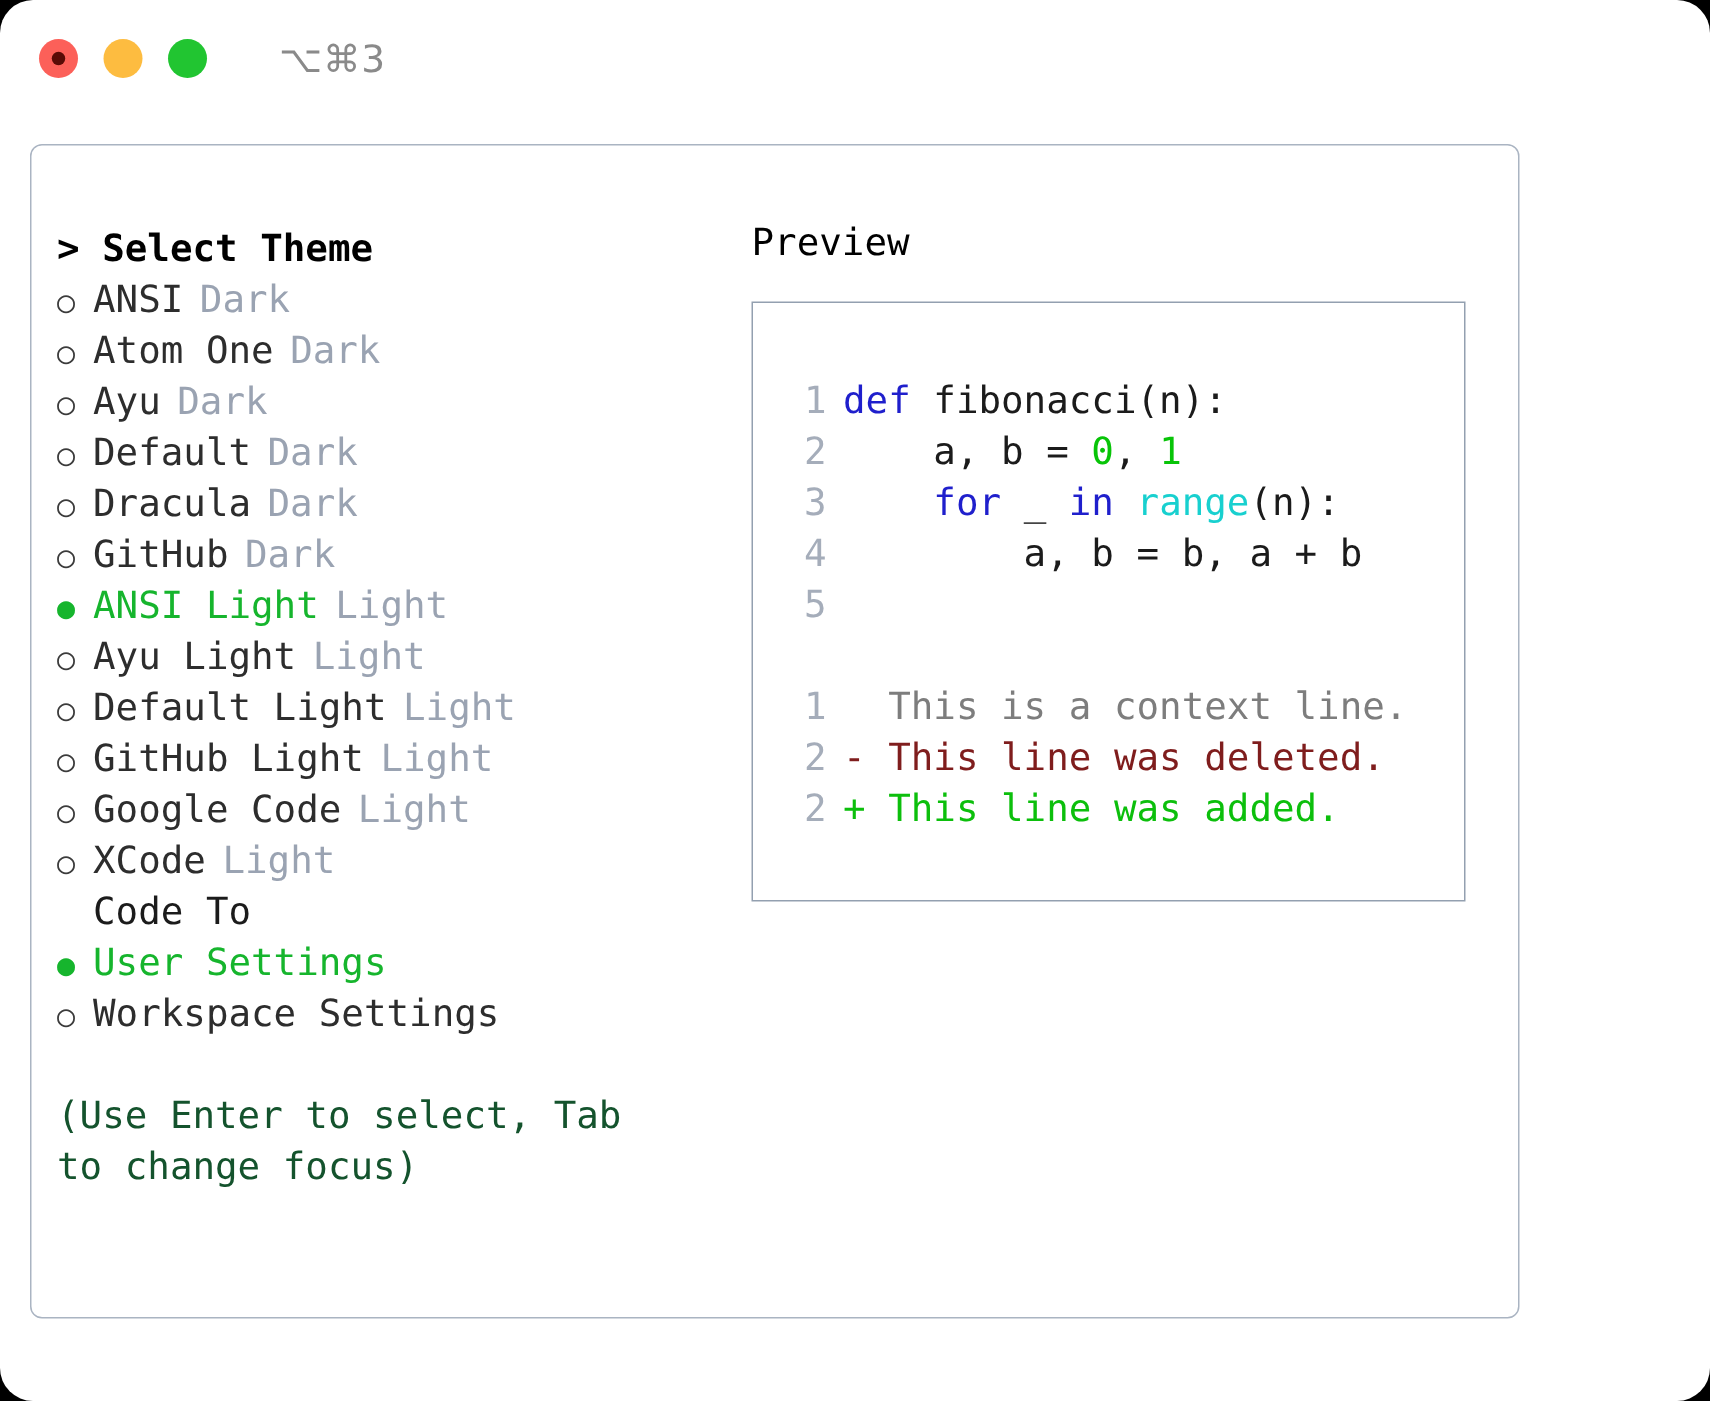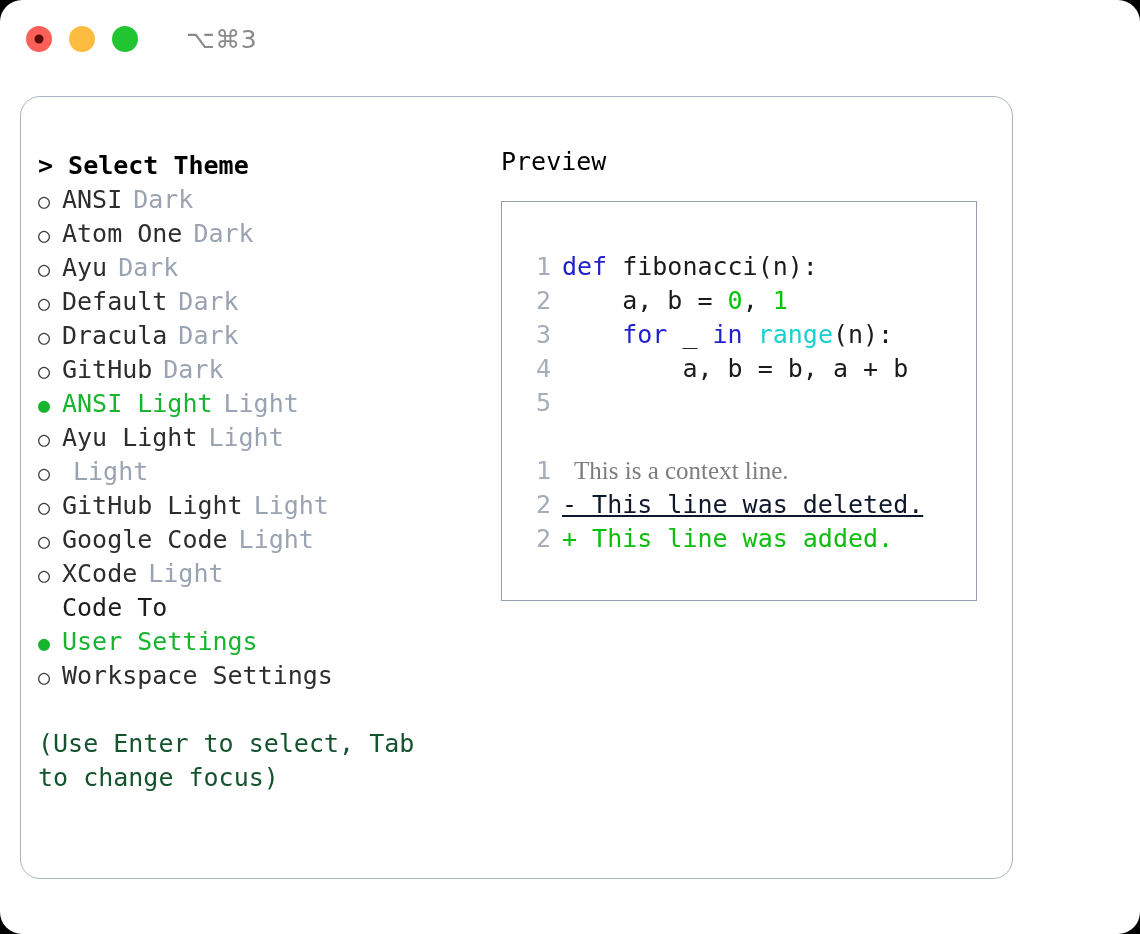--- a/index.html
+++ b/index.html
@@ -67,21 +67,21 @@
   }
 
   
   #panel {
     position: absolute;
     left: 20px;
     top: 96px;
     width: 993px;
     height: 783px;
     border: 1.5px solid #aab4c2;
-    border-radius: 20px;
+    border-radius: 8px;
     background: #ffffff;
     box-sizing: border-box;
   }
 
   
   #left-col {
     position: absolute;
     left: 17px;
     top: 52px;
     width: 440px;
@@ -174,22 +174,22 @@
   }
   .code-text { color: #1b1b1b; }
 
   .tok-kw   { color: #1f1fcc; }
   .tok-fn   { color: #18d0cf; text-align: right; }
   .tok-num  { color: #08c408; }
   .tok-plain{ color: #1b1b1b; }
 
   .spacer-line { height: 34px; }
 
-  .diff-ctx { color: #7d7d7d; font-family: Liberation Serif, serif; }
-  .diff-del { color: #0f172a; text-decoration: underline; }
+  .diff-ctx { color: #7d7d7d; }
+  .diff-del { color: #7f1d1d; }
   .diff-add { color: #0cbf0c; }
 </style>
 </head>
 <body>
 
 <div id="screen">
 
   <div id="titlebar">
     <div class="traffic">
       <span class="dot red"></span>
@@ -207,21 +207,21 @@
 
       <div id="theme-list">
           <div class="opt-row"><span class="marker">○</span><span class="opt-name">ANSI</span><span class="opt-variant">Dark</span></div>
           <div class="opt-row"><span class="marker">○</span><span class="opt-name">Atom One</span><span class="opt-variant">Dark</span></div>
           <div class="opt-row"><span class="marker">○</span><span class="opt-name">Ayu</span><span class="opt-variant">Dark</span></div>
           <div class="opt-row"><span class="marker">○</span><span class="opt-name">Default</span><span class="opt-variant">Dark</span></div>
           <div class="opt-row"><span class="marker">○</span><span class="opt-name">Dracula</span><span class="opt-variant">Dark</span></div>
           <div class="opt-row"><span class="marker">○</span><span class="opt-name">GitHub</span><span class="opt-variant">Dark</span></div>
           <div class="opt-row"><span class="marker filled">●</span><span class="opt-name sel">ANSI Light</span><span class="opt-variant">Light</span></div>
           <div class="opt-row"><span class="marker">○</span><span class="opt-name">Ayu Light</span><span class="opt-variant">Light</span></div>
-          <div class="opt-row"><span class="marker">○</span><span class="opt-variant">Light</span></div>
+          <div class="opt-row"><span class="marker">○</span><span class="opt-name">Default Light</span><span class="opt-variant">Light</span></div>
           <div class="opt-row"><span class="marker">○</span><span class="opt-name">GitHub Light</span><span class="opt-variant">Light</span></div>
           <div class="opt-row"><span class="marker">○</span><span class="opt-name">Google Code</span><span class="opt-variant">Light</span></div>
           <div class="opt-row"><span class="marker">○</span><span class="opt-name">XCode</span><span class="opt-variant">Light</span></div>
         </div>
 
       <div class="group-label">Code To</div>
 
       <div id="apply-list">
           <div class="opt-row"><span class="marker filled">●</span><span class="opt-name sel">User Settings</span></div>
           <div class="opt-row"><span class="marker">○</span><span class="opt-name">Workspace Settings</span></div>

